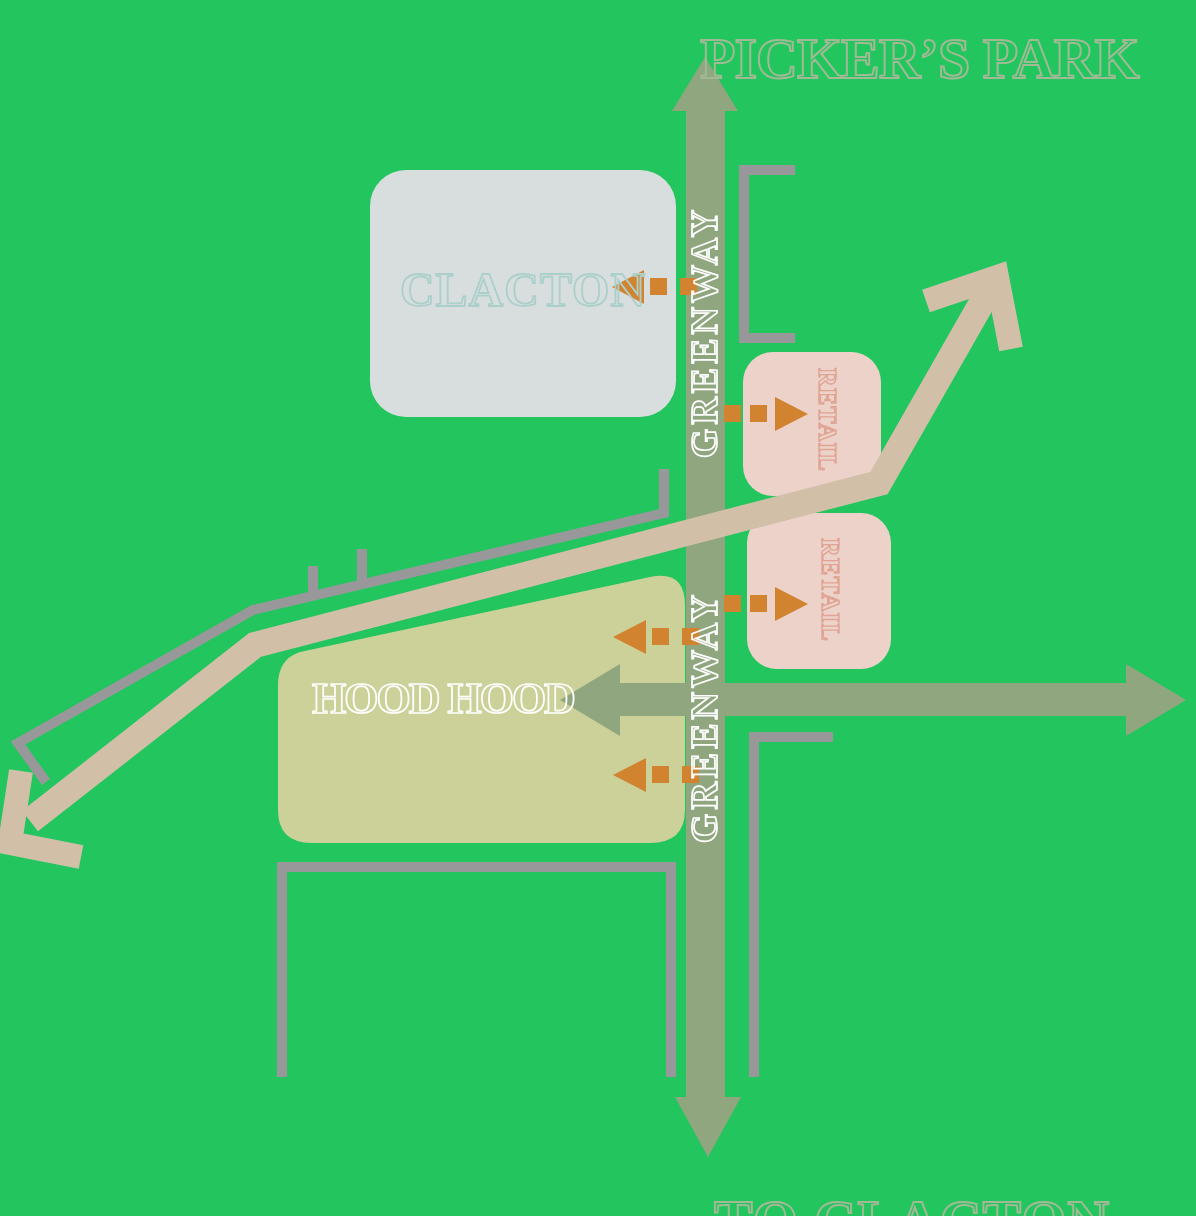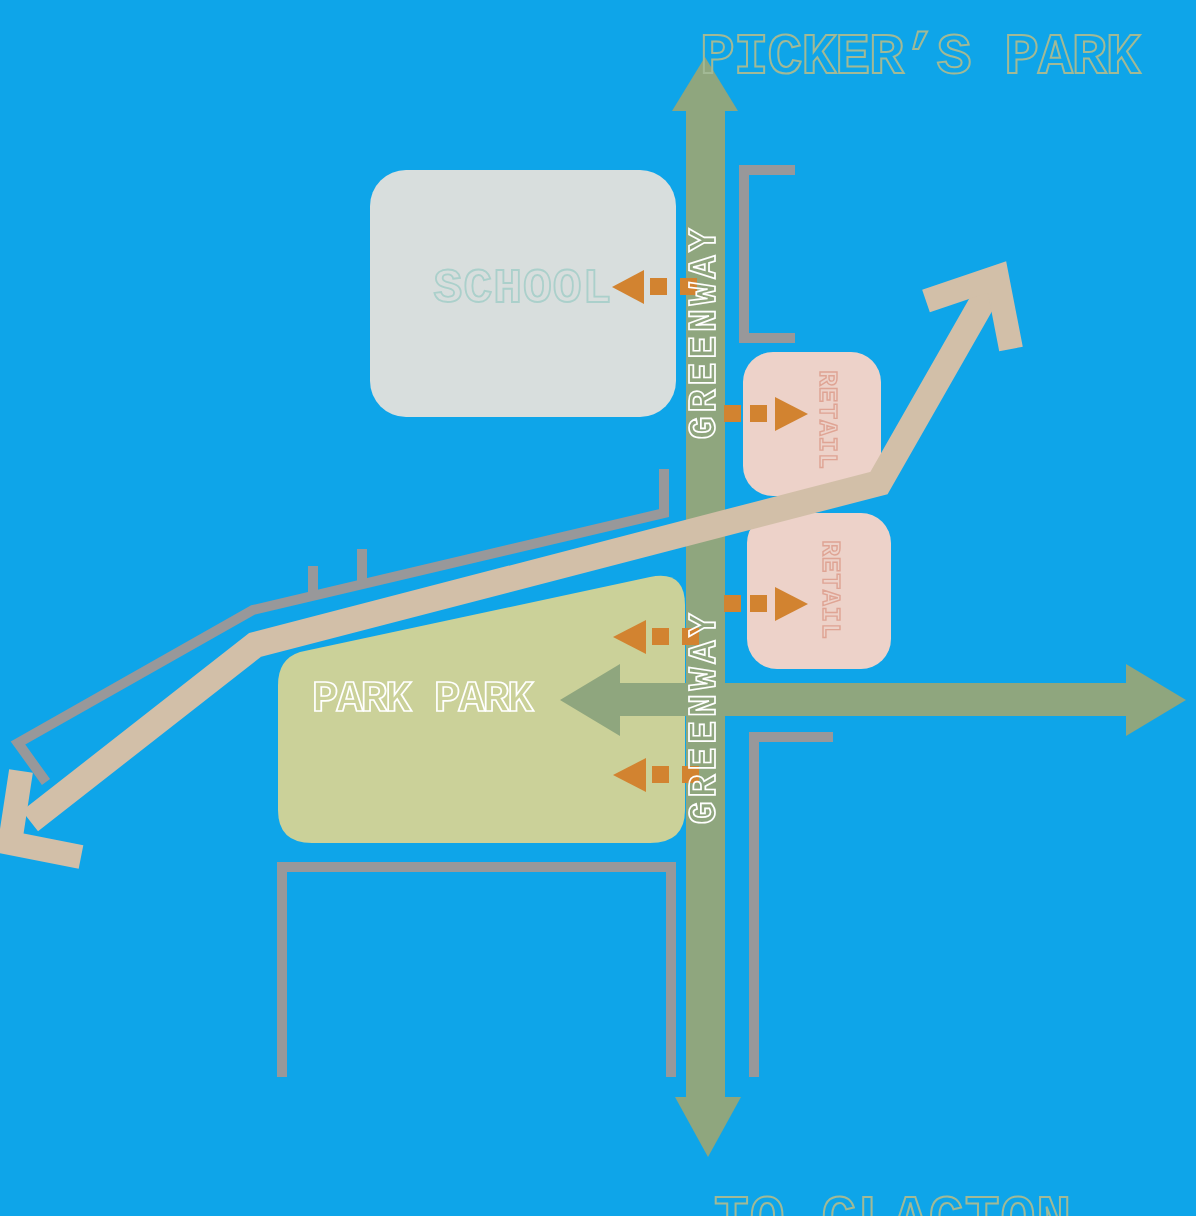--- a/index.html
+++ b/index.html
@@ -1,17 +1,17 @@
 <!DOCTYPE html>
 <html><head>
 <meta charset="utf-8">
 <style>
   html,body{margin:0;padding:0;background:#fff;}
-  .canvas{position:relative;width:1196px;height:1216px;background:#0ea5e9;overflow:hidden;
-          font-family:Liberation Mono, monospace;}
+  .canvas{position:relative;width:1196px;height:1216px;background:#22c55e;overflow:hidden;
+          font-family:Liberation Serif, serif;}
   .canvas svg{position:absolute;left:0;top:0;}
   .label{position:absolute;white-space:nowrap;font-weight:bold;color:transparent;}
   .center{transform:translate(-50%,-50%);}
   .outline-green{-webkit-text-stroke:2px #A2B995;font-size:58px;letter-spacing:-1px;}
   .outline-teal{-webkit-text-stroke:1.8px #ABD0CB;font-size:48px;letter-spacing:1px;}
   .outline-white{-webkit-text-stroke:1.7px #FFFFFF;}
   .outline-pink{-webkit-text-stroke:1.4px #DFA494;font-size:26px;letter-spacing:1px;}
   .greenway-text{font-size:38px;letter-spacing:4px;}
   .park-text{font-size:44px;letter-spacing:-2px;line-height:54px;}
   .rot-ccw{transform:translate(-50%,-50%) rotate(-90deg);}
@@ -83,25 +83,25 @@
         <polygon points="613,775 646,758 646,792"></polygon>
         <rect x="652" y="766" width="17" height="17"></rect>
         <rect x="682" y="766" width="17" height="17"></rect>
       </g>
     </g>
   </svg>
 
   <div class="label outline-green" style="left:700px;top:25px;">PICKER’S PARK</div>
   <div class="label outline-green" style="left:714px;top:1187px;letter-spacing:1px;">TO CLACTON</div>
 
-  <div class="label outline-teal center" style="left:523px;top:289px;">SCHOOL</div>
+  <div class="label outline-teal center" style="left:523px;top:289px;">CLACTON</div>
 
   <div class="label outline-white greenway-text rot-ccw" style="left:704px;top:332px;">GREENWAY</div>
   <div class="label outline-white greenway-text rot-ccw" style="left:704px;top:717px;">GREENWAY</div>
 
   <div class="label outline-pink rot-cw" style="left:827px;top:420px;">RETAIL</div>
   <div class="label outline-pink rot-cw" style="left:830px;top:590px;">RETAIL</div>
 
   <div class="label outline-white park-text" style="left:312px;top:672px;">
-    <div>PARK PARK</div>
+    <div>HOOD HOOD</div>
   </div>
 
 </div>
 
 </body></html>

